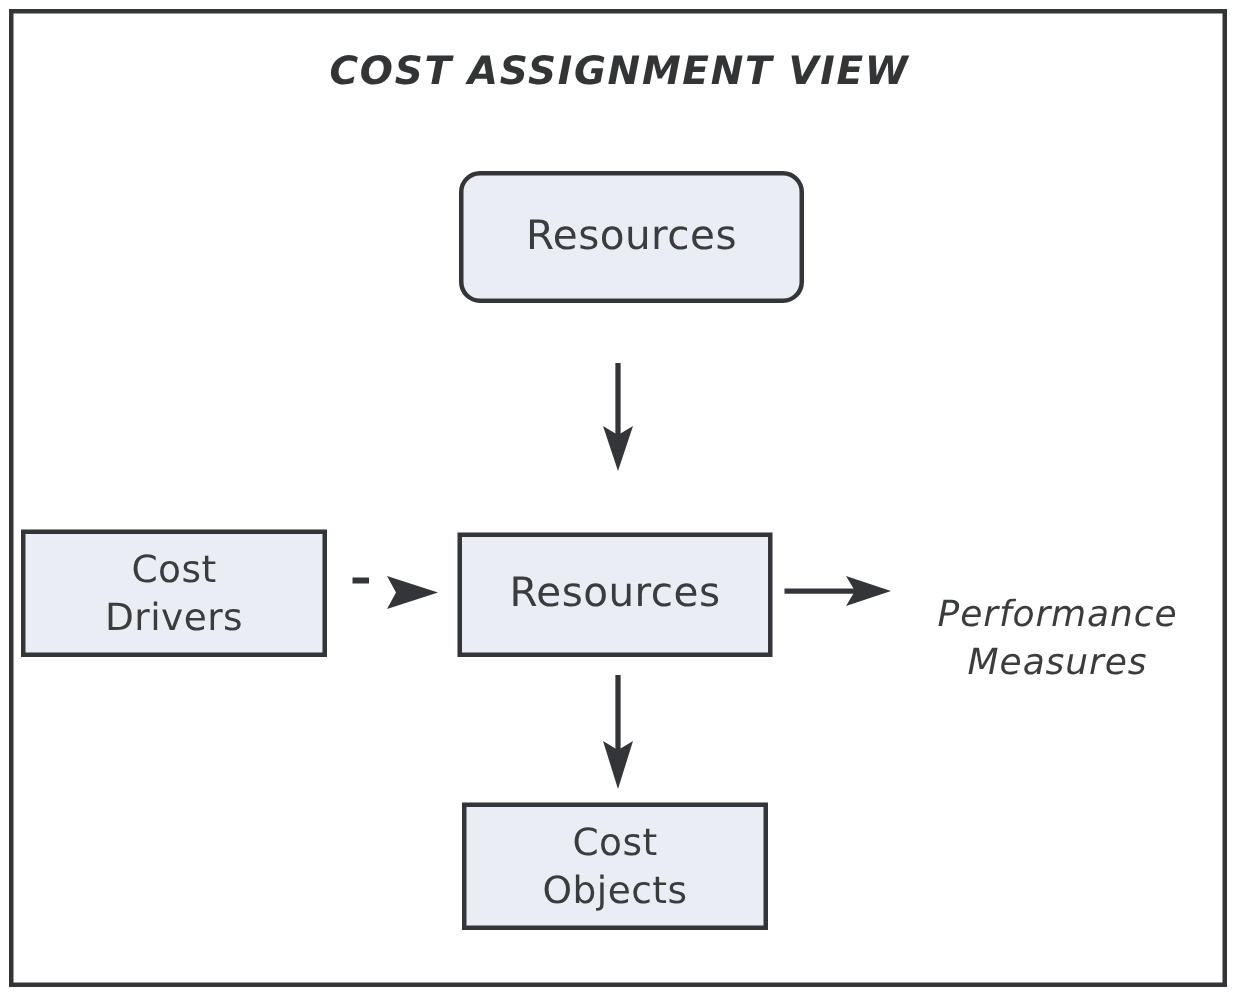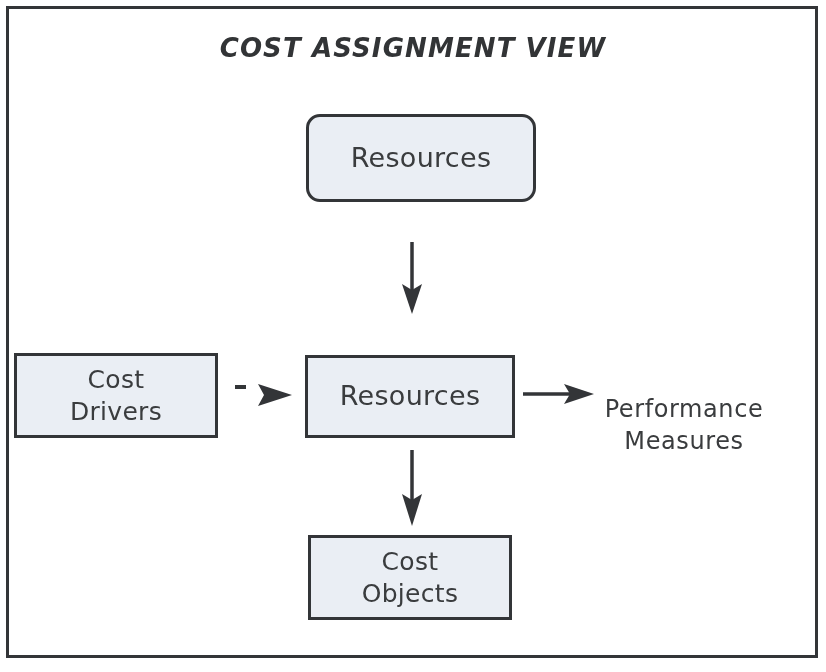--- a/index.html
+++ b/index.html
@@ -58,29 +58,30 @@
   .node-label { display: block; white-space: pre-line; }
 
   #node-resources  { left: 306px; top: 114px; width: 230px; height: 88px; border-radius: 14px; }
   #node-activities { left: 305px; top: 355px; width: 210px; height: 83px; }
   #node-cost-drivers { left: 14px;  top: 353px; width: 204px; height: 85px; font-size: 25px; }
   #node-cost-objects { left: 308px; top: 535px; width: 204px; height: 85px; font-size: 25px; }
 
   
   #node-performance-measures {
     position: absolute;
-    left: 579px;
+    left: 600px;
     top: 362px;
     width: 210px;
     text-align: center;
     font-size: 24px;
     color: #3a3c3e;
     line-height: 1.33;
     letter-spacing: 0.6px;
     white-space: pre-line;
+    font-style: italic;
   }
 
   
   .arrow-svg { position: absolute; display: block; }
   #arrow-resources-activities { left: 392px; top: 240px; }
   #arrow-activities-cost-objects { left: 392px; top: 448px; }
   #arrow-activities-performance { left: 520px; top: 380px; }
   #arrow-cost-drivers-activities { left: 230px; top: 378px; }
 </style>
 </head>

